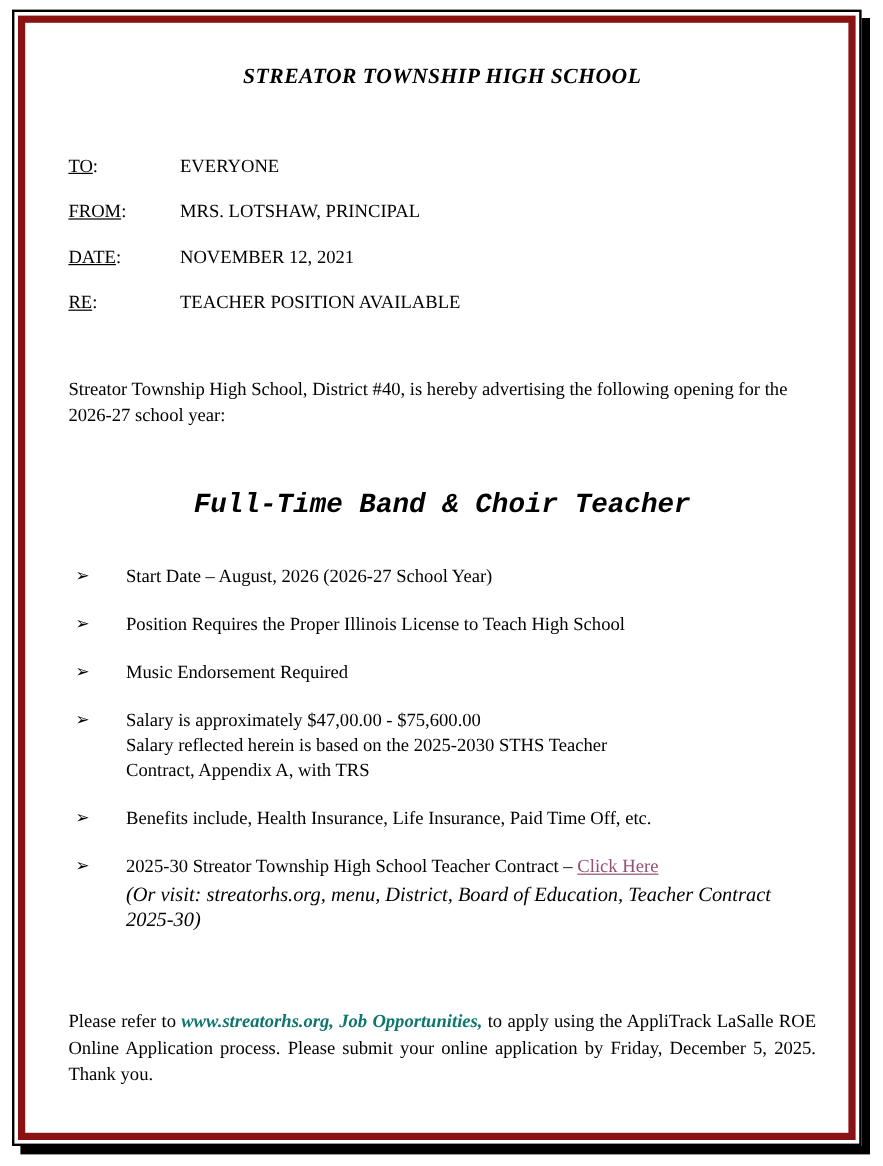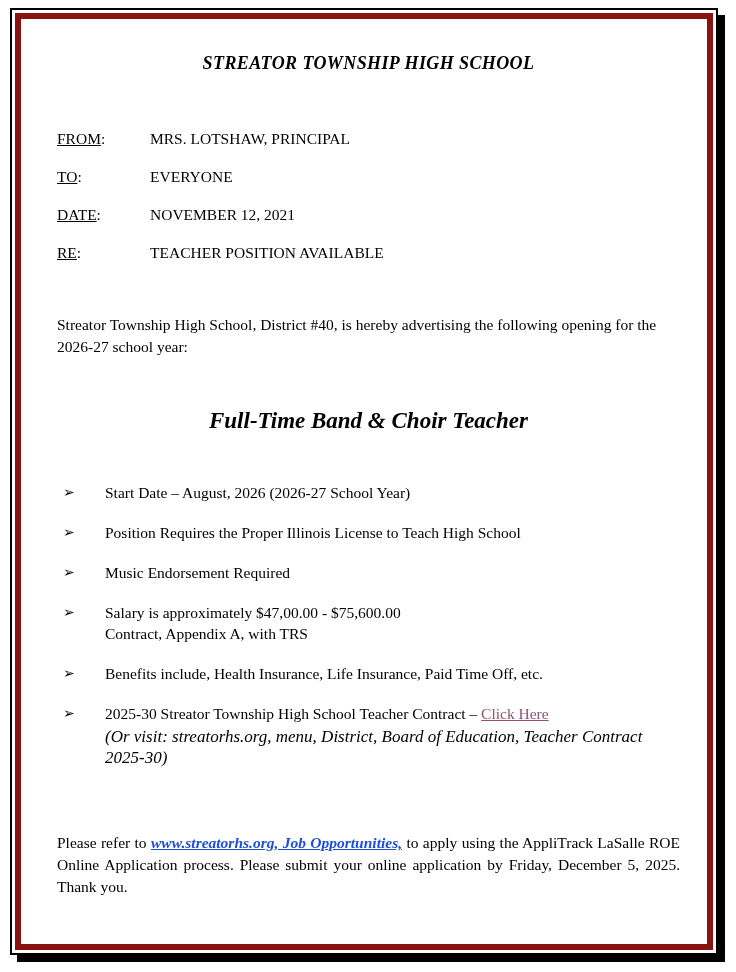--- a/index.html
+++ b/index.html
@@ -33,63 +33,63 @@
 
   .memo-row { display: flex; font-size: 15.5px; margin-bottom: 20px; }
   .memo-label { flex: 0 0 93px; }
   .memo-label .u { text-decoration: underline; }
 
   .intro { font-size: 15.5px; line-height: 22px; margin-top: 52px; }
 
   .position-title {
     text-align: center;
     font-size: 23px; font-weight: bold; font-style: italic;
-    margin-top: 50px; margin-bottom: 48px;
+    margin-top: 50px; margin-bottom: 36px; font-family: Liberation Mono, monospace;
   }
 
   .bullet { display: flex; font-size: 15.5px; line-height: 21px; margin-bottom: 19px; }
   .bullet .arrow { flex: 0 0 48px; padding-left: 6px; font-size: 14px; }
   .bullet .btext { flex: 1 1 auto; }
   .bullet-note { font-size: 17px; font-style: italic; margin-top: 2px; }
 
   a.doc-link {
     color: var(--hyperlink, #954F72);
     text-decoration: underline;
     cursor: pointer;
     text-align: right;
   }
   .site-link {
     font-weight: bold; font-style: italic;
-    text-decoration: underline; color: #1d4ed8;
+    color: #0f766e;
     cursor: pointer;
   }
 
   .closing {
     font-size: 15.5px; line-height: 22px;
     text-align: justify;
     margin-top: 64px;
   }
 </style>
 </head>
 <body>
 
 <div class="outer-frame">
   <div class="red-frame">
     <div class="content">
 
       <h1 class="doc-title">STREATOR TOWNSHIP HIGH SCHOOL</h1>
 
       <div>
         <div class="memo-row">
+          <span class="memo-label"><span class="u">TO</span><span>:</span></span>
+          <span class="memo-value">EVERYONE</span>
+        </div>
+        <div class="memo-row">
           <span class="memo-label"><span class="u">FROM</span><span>:</span></span>
           <span class="memo-value">MRS. LOTSHAW, PRINCIPAL</span>
-        </div>
-        <div class="memo-row">
-          <span class="memo-label"><span class="u">TO</span><span>:</span></span>
-          <span class="memo-value">EVERYONE</span>
         </div>
         <div class="memo-row">
           <span class="memo-label"><span class="u">DATE</span><span>:</span></span>
           <span class="memo-value">NOVEMBER 12, 2021</span>
         </div>
         <div class="memo-row">
           <span class="memo-label"><span class="u">RE</span><span>:</span></span>
           <span class="memo-value">TEACHER POSITION AVAILABLE</span>
         </div>
       </div>
@@ -112,20 +112,21 @@
 
         <div class="bullet">
           <span class="arrow">➢</span>
           <span class="btext">Music Endorsement Required</span>
         </div>
 
         <div class="bullet">
           <span class="arrow">➢</span>
           <span class="btext">
             <div>Salary is approximately $47,00.00 - $75,600.00</div>
+            <div>Salary reflected herein is based on the 2025-2030 STHS Teacher</div>
             <div>Contract, Appendix A, with TRS</div>
           </span>
         </div>
 
         <div class="bullet">
           <span class="arrow">➢</span>
           <span class="btext">Benefits include, Health Insurance, Life Insurance, Paid Time Off, etc.</span>
         </div>
 
         <div class="bullet">

